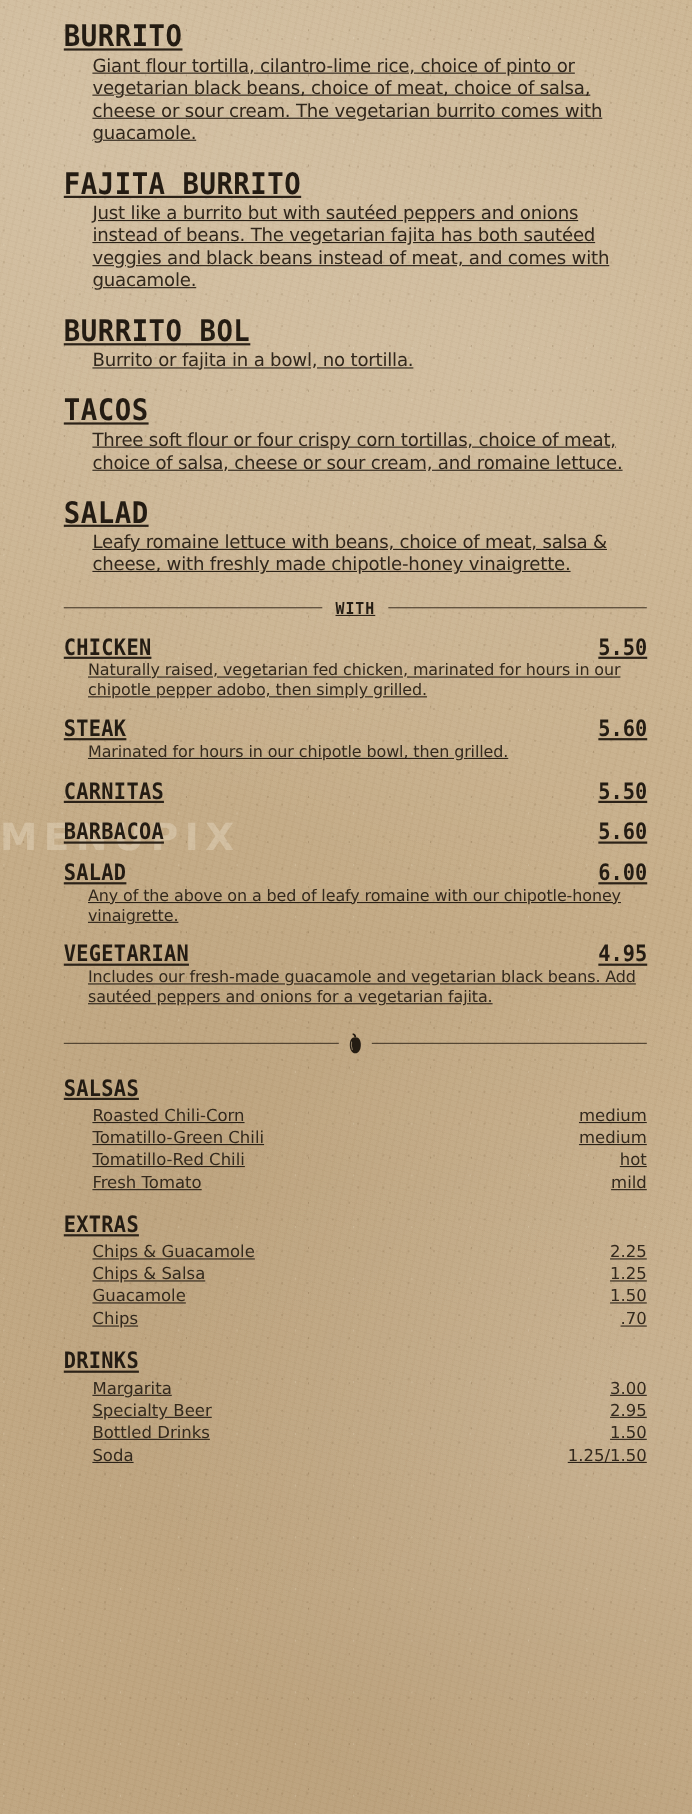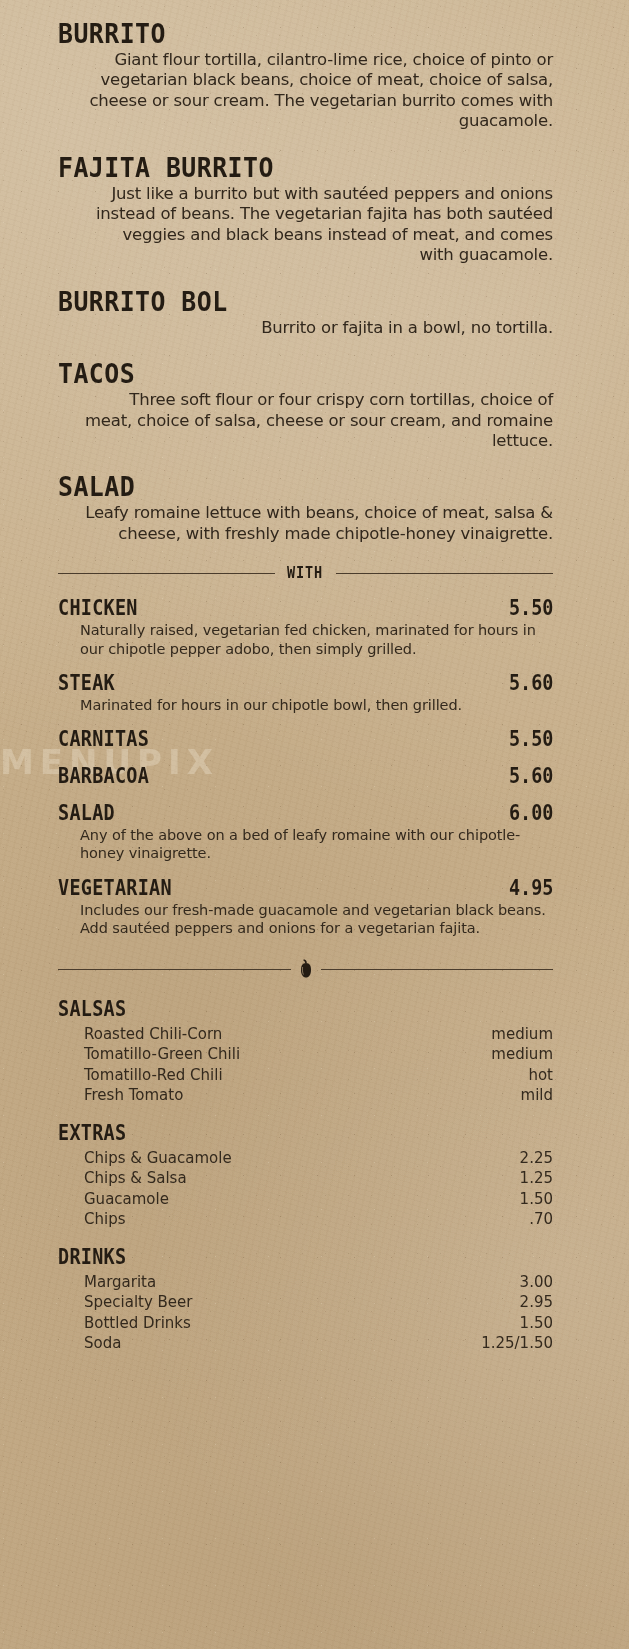--- a/index.html
+++ b/index.html
@@ -36,23 +36,24 @@
     opacity: 0.5;
     background-image:
       radial-gradient(circle, rgba(90,65,35,0.45) 0.7px, transparent 0.9px),
       radial-gradient(circle, rgba(90,65,35,0.30) 0.6px, transparent 0.8px),
       radial-gradient(circle, rgba(255,250,235,0.40) 0.6px, transparent 0.8px);
     background-size: 37px 41px, 23px 29px, 53px 47px;
     background-position: 3px 7px, 15px 21px, 30px 11px;
   }
   .sheet {
     position: relative;
-    padding: 18px 76px 10px 58px;
+    padding: 18px 41px 10px 58px;
     box-sizing: border-box;
     color: #2b2218;
+    text-decoration: underline;
   }
 
   
   h2.cat {
     font-family: "DejaVu Sans Mono", monospace;
     font-weight: bold;
     font-size: 27px;
     letter-spacing: 0.5px;
     margin: 0 0 1px 0;
     color: #241c13;
@@ -61,21 +62,20 @@
     transform-origin: left center;
   }
   p.desc {
     margin: 0 0 20px 0;
     padding-left: 26px;
     font-size: 16.5px;
     line-height: 1.24;
     color: #31271c;
     font-family: "DejaVu Sans", sans-serif;
     letter-spacing: -0.2px;
-    text-align: right;
   }
   .with-rule {
     display: flex;
     align-items: center;
     gap: 10px;
     margin: 8px 0 14px 0;
   }
   .with-rule .line {
     flex: 1;
     height: 1px;

